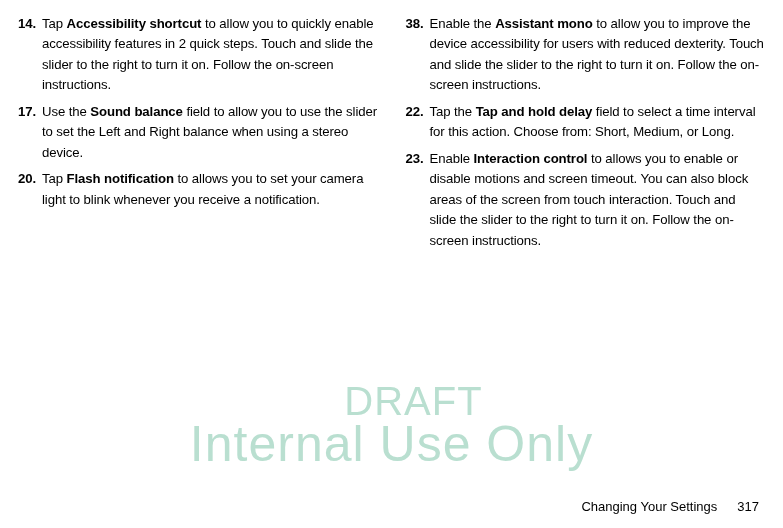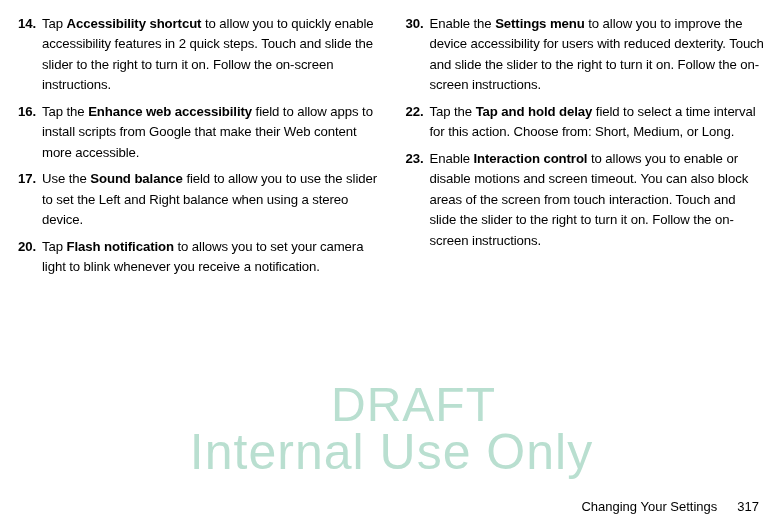--- a/index.html
+++ b/index.html
@@ -55,21 +55,21 @@
     left: 0;
     right: 0;
     top: 380px;
     text-align: center;
     pointer-events: none;
     color: #b9dfd0;
     font-weight: normal;
     line-height: 1.05;
   }
   .watermark .line1 {
-    font-size: 48px;
+    font-size: 40px;
     letter-spacing: 1px;
     margin-left: 44px;
   }
   .watermark .line2 {
     font-size: 50px;
     letter-spacing: 1px;
     margin-top: -4px;
   }
   .footer {
     position: absolute;
@@ -90,39 +90,35 @@
 
   <div class="cols">
 
     <div class="col">
       <ol class="steps">
         <li>
           <span class="num">14.</span>
           <span>Tap </span><span class="bold">Accessibility shortcut</span><span> to allow you to quickly enable accessibility features in 2 quick steps. Touch and slide the slider to the right to turn it on. Follow the on-screen instructions.</span>
         </li>
         <li>
-          <span class="num">16.</span>
-          <span>Tap the </span><span class="bold">Enhance web accessibility</span><span> field to allow apps to install scripts from Google that make their Web content more accessible.</span>
-        </li>
-        <li>
           <span class="num">17.</span>
           <span>Use the </span><span class="bold">Sound balance</span><span> field to allow you to use the slider to set the Left and Right balance when using a stereo device.</span>
         </li>
         <li>
           <span class="num">20.</span>
           <span>Tap </span><span class="bold">Flash notification</span><span> to allows you to set your camera light to blink whenever you receive a notification.</span>
         </li>
       </ol>
     </div>
 
     <div class="col">
       <ol class="steps">
         <li>
-          <span class="num">30.</span>
-          <span>Enable the </span><span class="bold">Settings menu</span><span> to allow you to improve the device accessibility for users with reduced dexterity. Touch and slide the slider to the right to turn it on. Follow the on-screen instructions.</span>
+          <span class="num">38.</span>
+          <span>Enable the </span><span class="bold">Assistant mono</span><span> to allow you to improve the device accessibility for users with reduced dexterity. Touch and slide the slider to the right to turn it on. Follow the on-screen instructions.</span>
         </li>
         <li>
           <span class="num">22.</span>
           <span>Tap the </span><span class="bold">Tap and hold delay</span><span> field to select a time interval for this action. Choose from: Short, Medium, or Long.</span>
         </li>
         <li>
           <span class="num">23.</span>
           <span>Enable </span><span class="bold">Interaction control</span><span> to allows you to enable or disable motions and screen timeout. You can also block areas of the screen from touch interaction. Touch and slide the slider to the right to turn it on. Follow the on-screen instructions.</span>
         </li>
       </ol>

